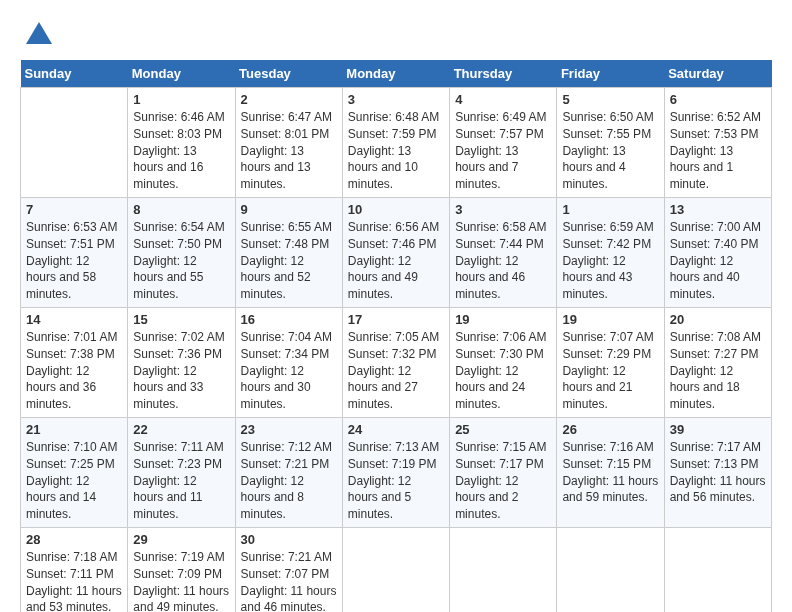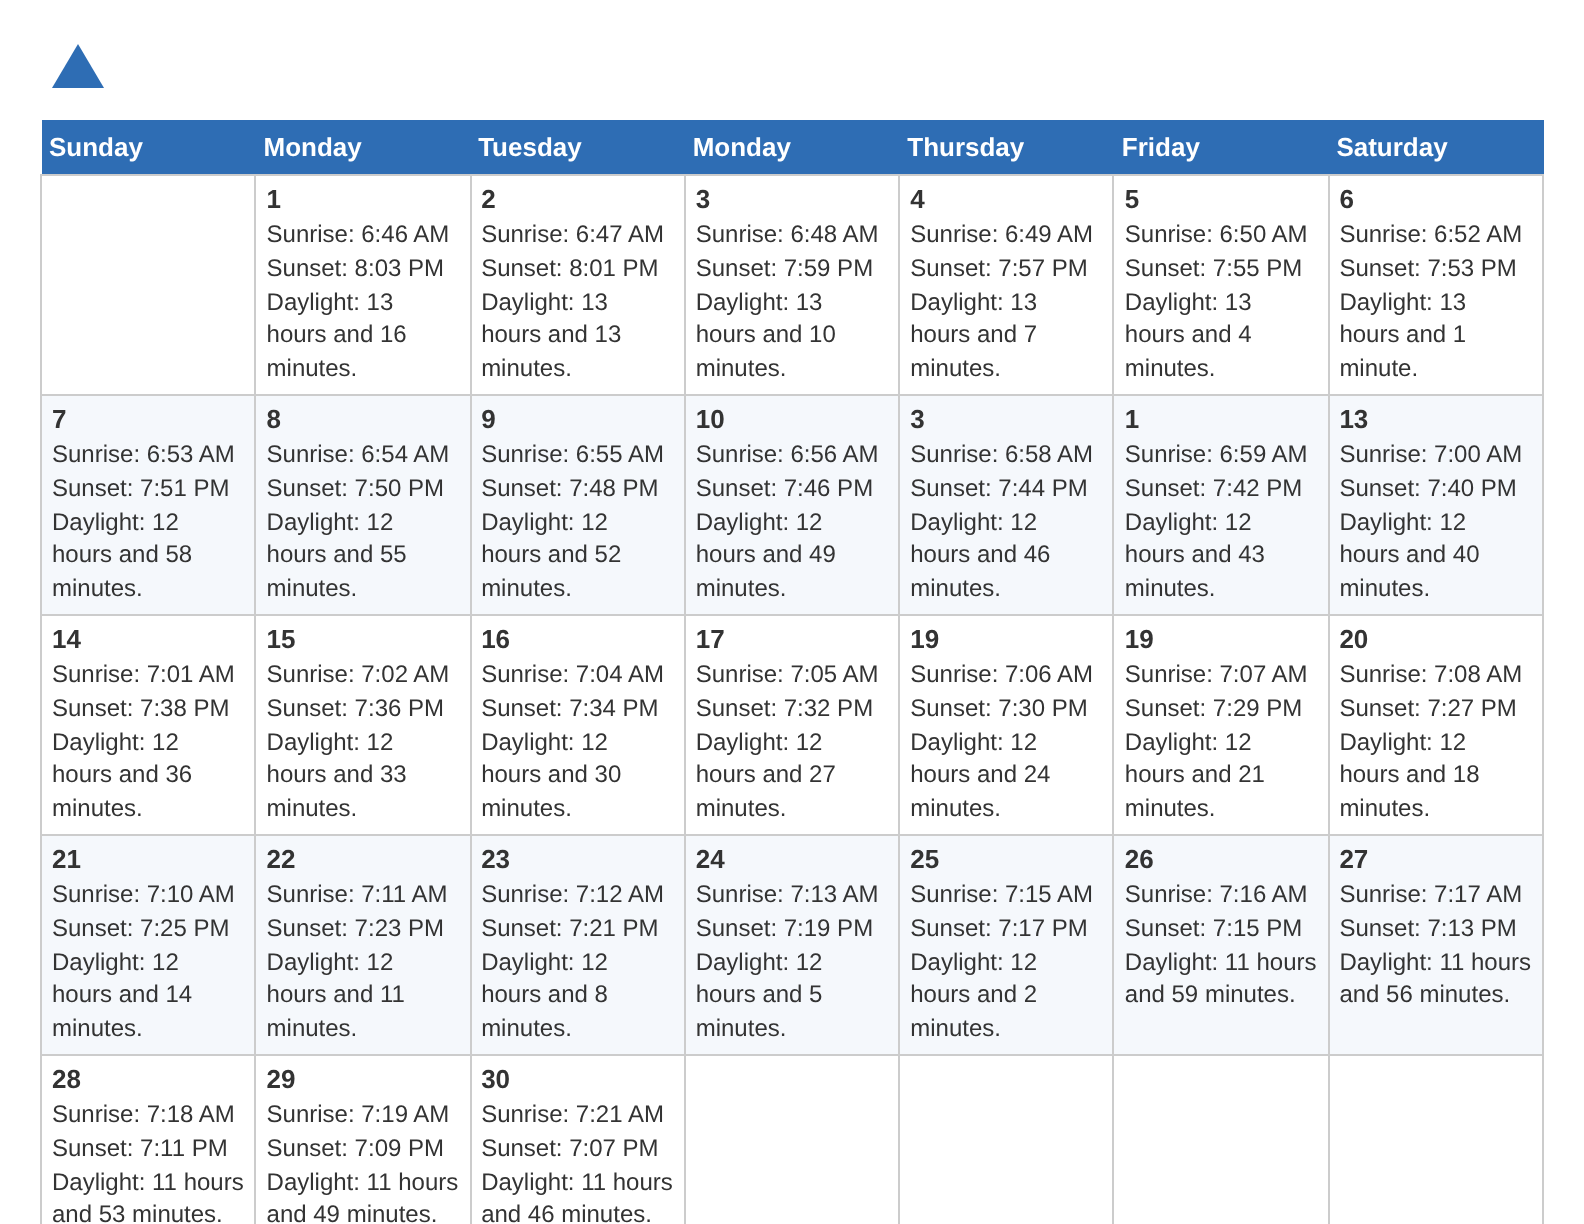--- a/index.html
+++ b/index.html
@@ -279,21 +279,21 @@
           Sunrise: 7:15 AM<br>Sunset: 7:17 PM<br>Daylight: 12 hours and 2 minutes.
         </div>
         </td>
         <td>
           <span class="day-number">26</span>
         <div class="day-info">
           Sunrise: 7:16 AM<br>Sunset: 7:15 PM<br>Daylight: 11 hours and 59 minutes.
         </div>
         </td>
         <td>
-          <span class="day-number">27</span>
+          <span class="day-number">39</span>
         <div class="day-info">
           Sunrise: 7:17 AM<br>Sunset: 7:13 PM<br>Daylight: 11 hours and 56 minutes.
         </div>
         </td>
       </tr>
       <tr>
         <td>
           <span class="day-number">28</span>
         <div class="day-info">
           Sunrise: 7:18 AM<br>Sunset: 7:11 PM<br>Daylight: 11 hours and 53 minutes.

